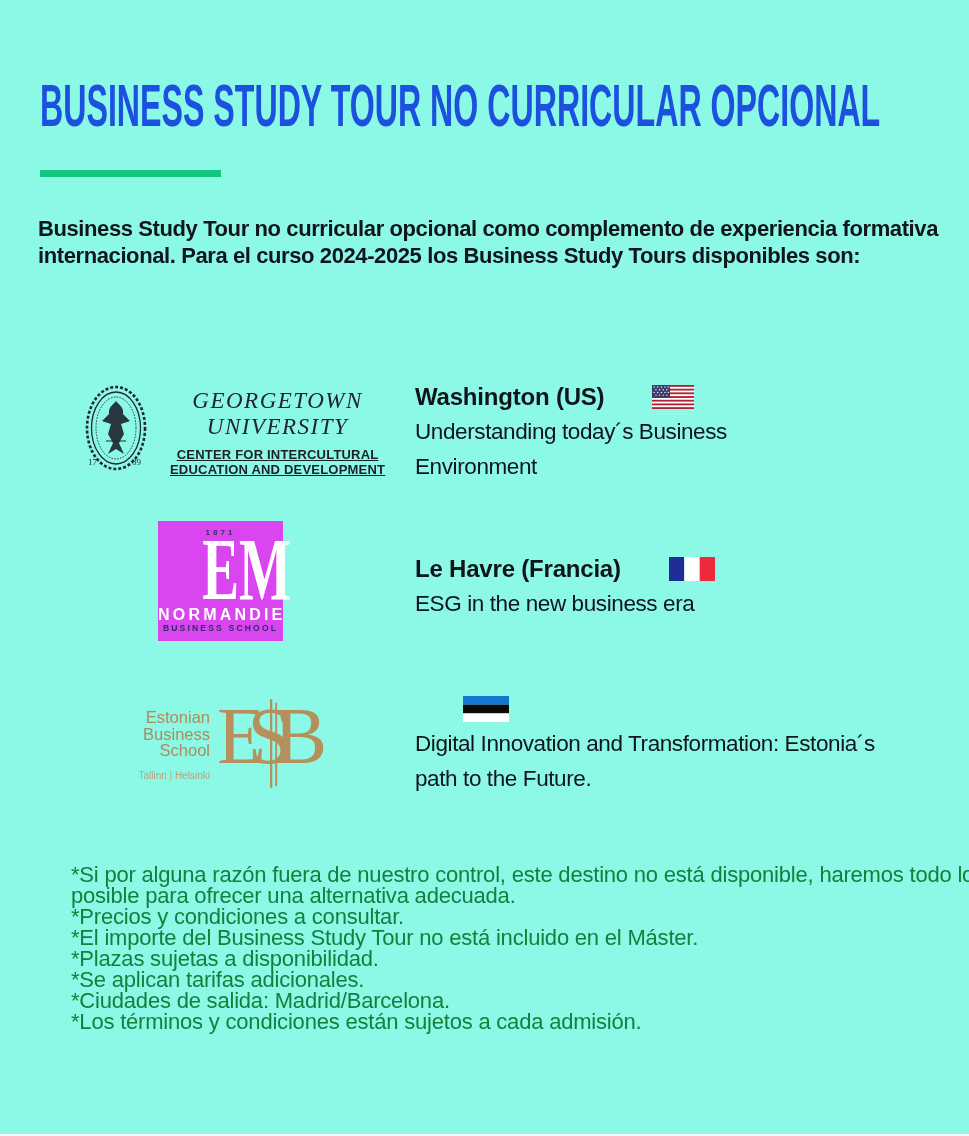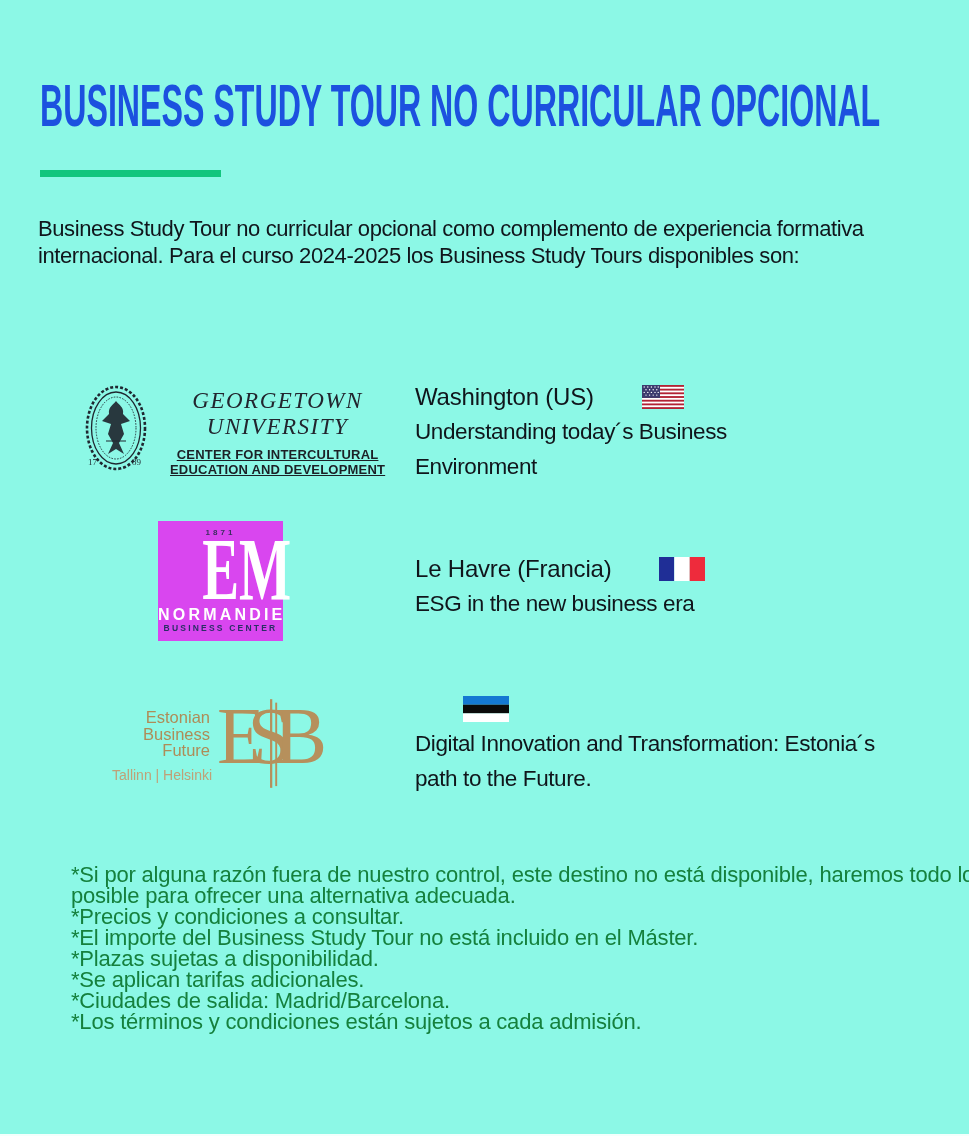--- a/index.html
+++ b/index.html
@@ -17,28 +17,28 @@
   
   .page-title { position:absolute; left:40px; top:78px; height:58px; }
   .title-inner {
     display:inline-block; white-space:nowrap;
     font-size:59px; line-height:56px; font-weight:700;
     color:#1C51DF;
     transform:scaleX(0.545); transform-origin:left top;
   }
   .accent-bar { position:absolute; left:40px; top:170px; width:181px; height:7px; background:#12C67E; }
   .intro { position:absolute; left:38px; top:215px; font-size:22px; line-height:27px; letter-spacing:-0.4px; color:#10151B; }
-  .intro div { white-space:nowrap; }
+  .intro div { white-space:nowrap;font-weight:bold; }
 
   
   .tour-text { position:absolute; left:415px; color:#10151B; }
   .tour-text.t1 { top:379px; }
   .tour-text.t2 { top:551px; }
   .tour-text.t3 { top:691px; }
-  .tour-title { display:flex; align-items:center; height:35px; font-size:24px; font-weight:400; letter-spacing:-0.2px; white-space:nowrap; }
+  .tour-title { display:flex; align-items:center; height:35px; font-size:24px; font-weight:700; letter-spacing:-0.2px; white-space:nowrap; }
   .tour-desc  { font-size:22.5px; line-height:35px; letter-spacing:-0.4px; white-space:nowrap; }
   .flag { margin-left:48px; flex:0 0 auto; display:block; }
 
   
   .gt-logo { position:absolute; left:84px; top:385px; display:flex; align-items:flex-start; }
   .gt-seal { flex:0 0 auto; }
   .gt-text { margin-left:22px; margin-top:3px; text-align:center; color:#22252E; }
   .gt-name { font-family:"Liberation Serif", serif; font-style:italic; font-size:23px; line-height:26px; letter-spacing:1.5px; white-space:nowrap; }
   .gt-sub  { font-size:13px; font-weight:700; line-height:15px; letter-spacing:0.2px; margin-top:7px; white-space:nowrap; color:#1C2026;text-decoration:underline; }
   .gt-sub div { white-space:nowrap; }
@@ -51,21 +51,21 @@
     display:inline-block; font-family:"Liberation Serif", serif; font-weight:700;
     font-size:89px; color:#FFFFFF; transform:scaleX(0.62); transform-origin:center top;
   }
   .em-normandie { position:absolute; top:85px; left:0; width:100%; text-align:center; font-size:16px; font-weight:700; letter-spacing:3.2px; color:#FFFFFF; white-space:nowrap; }
   .em-school { position:absolute; top:102px; left:0; width:100%; text-align:center; font-size:8.5px; font-weight:700; letter-spacing:2.2px; color:#2A2F66; white-space:nowrap; }
 
   
   .ebs-logo { position:absolute; left:112px; top:692px; display:flex; align-items:center; }
   .ebs-text { width:98px; text-align:right; color:#AE8C58; }
   .ebs-lines { margin-top:5px; font-size:16.5px; line-height:16.5px; }
-  .ebs-city  { margin-top:9px; font-size:14px; line-height:15px; color:#BFA178; white-space:nowrap; }
+  .ebs-city  { margin-top:9px; font-size:10px; line-height:15px; color:#BFA178; white-space:nowrap; }
   .ebs-mono  { margin-left:7px; }
 
   
   .footnotes { position:absolute; left:38px; top:864px; width:928px; font-size:22px; line-height:21px; letter-spacing:-0.2px; color:#15803d;margin-left:33px; }
 
   .bottom-strip { position:absolute; left:0; bottom:0; width:100%; height:2px; background:#F4FFFC; }
 </style>
 </head>
 <body>
 
@@ -141,41 +141,41 @@
     <div class="tour-desc">Understanding today´s Business</div>
     <div class="tour-desc">Environment</div>
   </div>
 
   <div class="em-logo">
     <div class="em-year">1871</div>
     <div class="em-mono">
       <span>EM</span>
     </div>
     <div class="em-normandie">NORMANDIE</div>
-    <div class="em-school">BUSINESS CENTER</div>
+    <div class="em-school">BUSINESS SCHOOL</div>
   </div>
 
   <div class="tour-text t2">
     <div class="tour-title">
       <span>Le Havre (Francia)</span>
       <svg class="flag" width="46" height="24" viewBox="0 0 46 24">
         <rect width="15.3" height="24" fill="#1F2E96"></rect>
         <rect x="15.3" width="15.4" height="24" fill="#FFFFFF"></rect>
         <rect x="30.7" width="15.3" height="24" fill="#EE2B3C"></rect>
       </svg>
     </div>
     <div class="tour-desc">ESG in the new business era</div>
   </div>
 
   <div class="ebs-logo">
     <div class="ebs-text">
       <div class="ebs-lines">
         <div>Estonian</div>
         <div>Business</div>
-        <div>Future</div>
+        <div>School</div>
       </div>
       <div class="ebs-city">Tallinn | Helsinki</div>
     </div>
     <svg class="ebs-mono" width="113" height="103" viewBox="0 0 130 106">
       <text x="0" y="76" font-family="Liberation Serif, serif" font-size="92" fill="#B6905C" style="letter-spacing:-21px;">ESB</text>
       <rect x="61" y="2" width="2.6" height="102" fill="#B6905C"></rect>
       <rect x="67" y="6" width="2.2" height="96" fill="#B6905C"></rect>
     </svg>
   </div>
 

